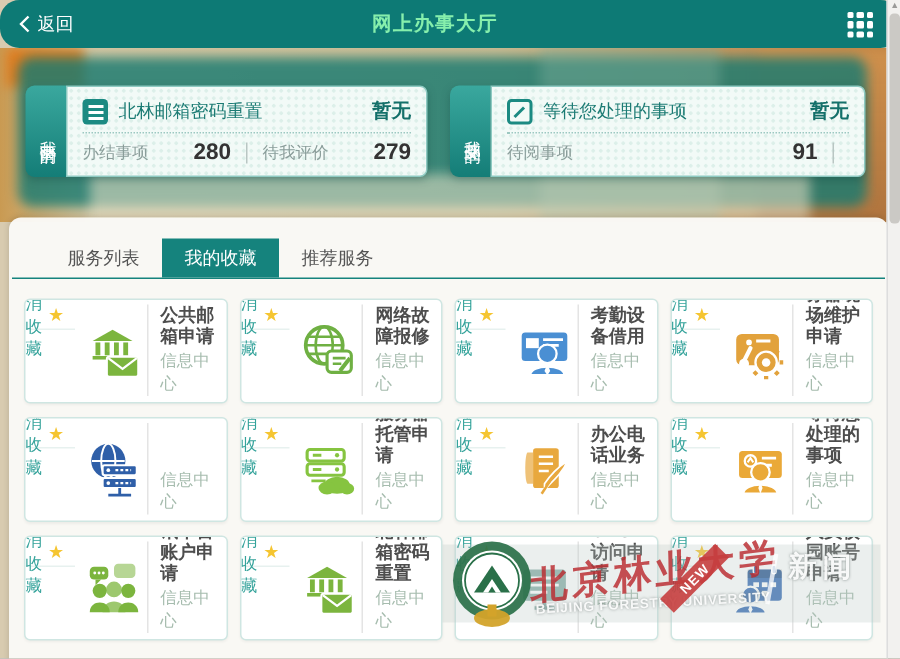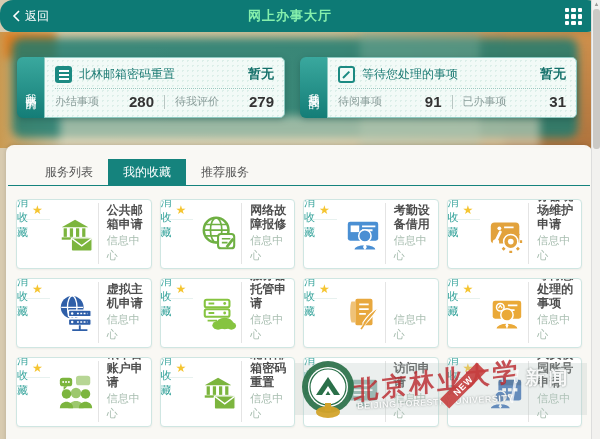--- a/index.html
+++ b/index.html
@@ -154,24 +154,20 @@
         <span class="t">等待您处理的事项</span>
         <span class="v">暂无</span>
       </div>
       <div class="stat-dots"></div>
       <div class="stat-row2">
         <div class="half">
           <span>待阅事项</span>
           <span class="num">91</span>
         </div>
         <span class="sep"></span>
-        <div class="half">
-          <span>已办事项</span>
-          <span class="num">31</span>
-        </div>
       </div>
     </div>
   </div>
 
   <div class="panel">
     <div class="tabs" id="tabs">
         <div class="tab">服务列表</div>
         <div class="tab active">我的收藏</div>
         <div class="tab">推荐服务</div>
       </div>
@@ -283,21 +279,20 @@
                 <path d="M4.5 14 H27.5" stroke="#fff" stroke-width="1.4"></path>
                 <rect x="12" y="17" width="24" height="7" rx="1.5" fill="#2f5fa8" stroke="#fff" stroke-width="1.5"></rect>
                 <rect x="12" y="26" width="24" height="7" rx="1.5" fill="#2f5fa8" stroke="#fff" stroke-width="1.5"></rect>
                 <circle cx="16" cy="20.5" r="1.3" fill="#fff"></circle>
                 <circle cx="16" cy="29.5" r="1.3" fill="#fff"></circle>
                 <path d="M21 20.5 H32 M21 29.5 H32" stroke="#fff" stroke-width="1.6" stroke-dasharray="2 1.5"></path>
                 <path d="M24 33 V38 M16 38 H32" stroke="#2f5fa8" stroke-width="2"></path>
               </svg>
             </div>
       <div class="card-text">
-        <div class="card-title">虚拟主机申请</div>
         <div class="card-dept">信息中心</div>
       </div>
     </div>
   </div>
         <div class="card">
     <div class="card-head">
       <span class="unfav">取消收藏</span>
       <span class="star">★</span>
     </div>
     <div class="card-body">
@@ -329,20 +324,21 @@
       <div class="icon-box">
               <svg viewBox="0 0 40 40">
                 <path d="M8 8 C6 10 6 28 8 30 L12 30 L12 8 Z" fill="#e8a83e" opacity="0.7"></path>
                 <rect x="12" y="5" width="18" height="28" rx="2" fill="#e8a83e"></rect>
                 <path d="M16 11 H26 M16 16 H26 M16 21 H23" stroke="#fff" stroke-width="1.8"></path>
                 <path d="M20 34 C26 28 33 22 36 14 C30 18 24 24 20 30 Z" fill="#e8a83e" stroke="#fff" stroke-width="1.2"></path>
                 <path d="M18 37 L24 28" stroke="#e8a83e" stroke-width="1.8"></path>
               </svg>
             </div>
       <div class="card-text">
+        <div class="card-title">办公电话业务</div>
         <div class="card-dept">信息中心</div>
       </div>
     </div>
   </div>
         <div class="card">
     <div class="card-head">
       <span class="unfav">取消收藏</span>
       <span class="star">★</span>
     </div>
     <div class="card-body">

